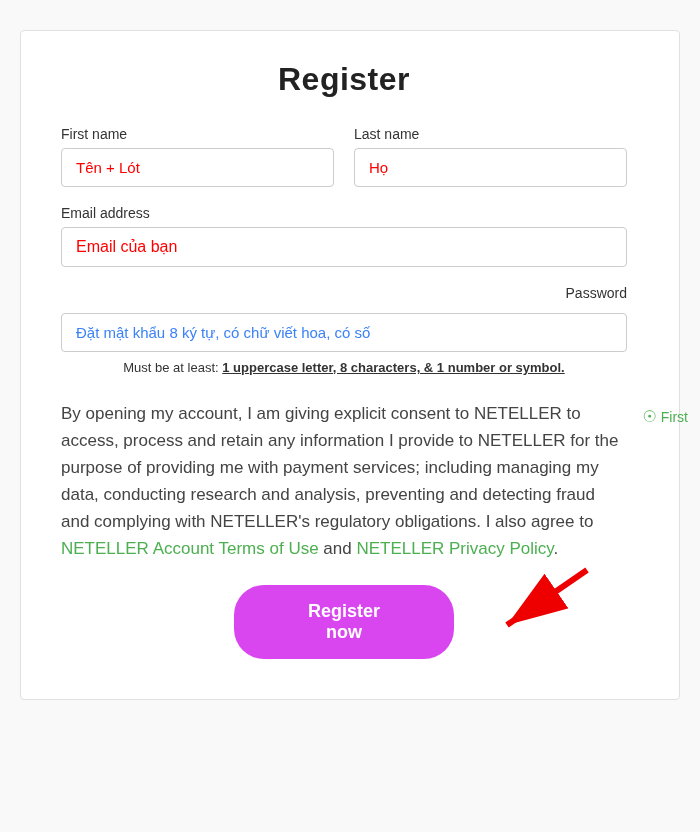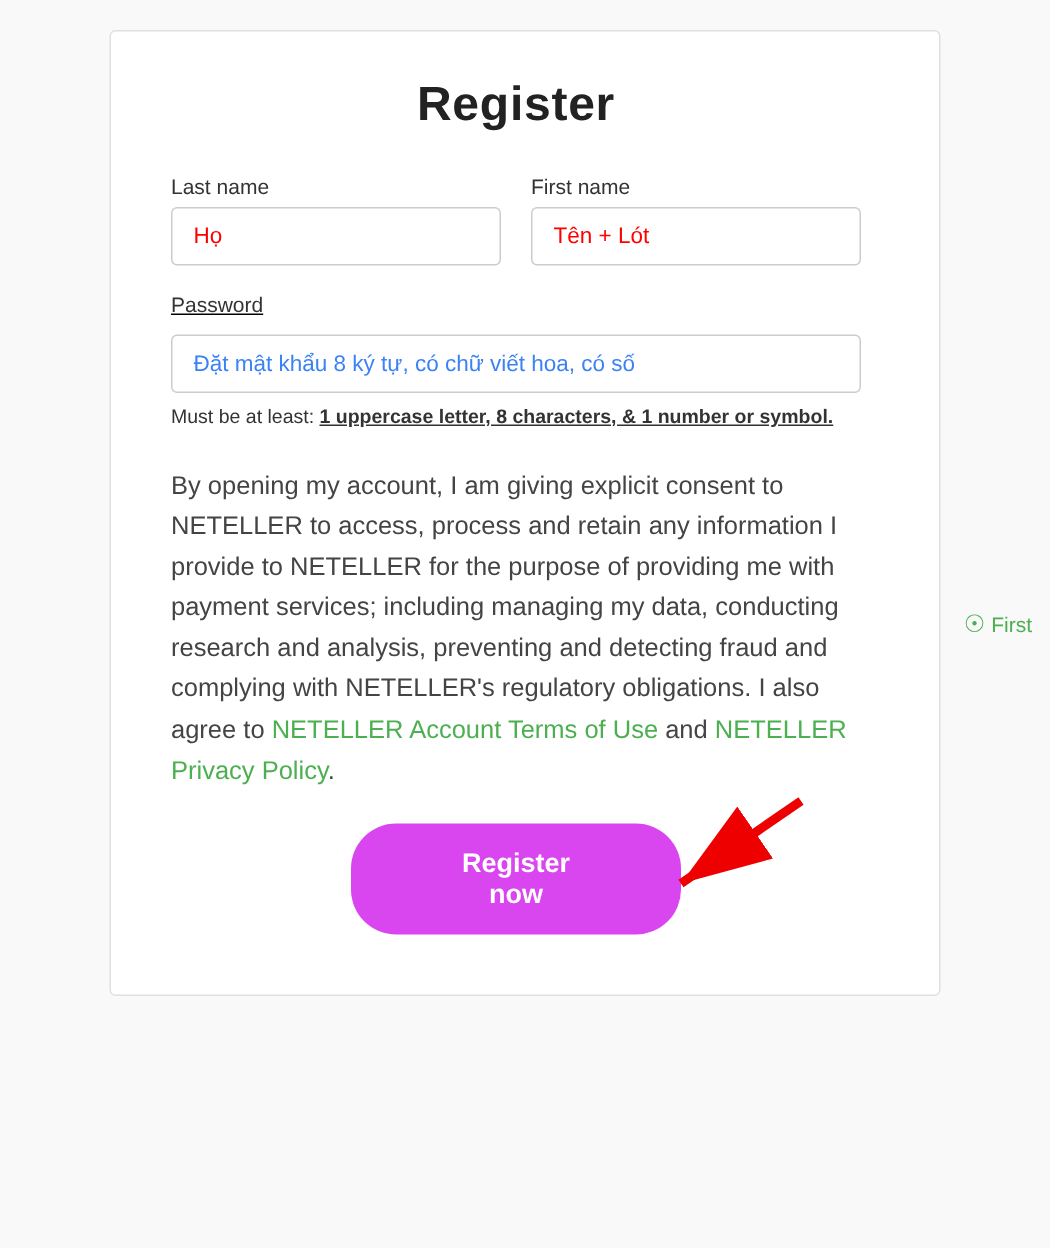--- a/index.html
+++ b/index.html
@@ -11,22 +11,23 @@
       justify-content: center;
       align-items: flex-start;
       min-height: 832px;
       padding: 20px;
     }
 
     .card {
       background: #ffffff;
       border: 1px solid #e0e0e0;
       border-radius: 4px;
-      width: 554px;
+      width: 660px;
       padding: 30px 52px 40px 40px;
+      margin-top: 10px;
     }
 
     .page-title {
       text-align: center;
       font-size: 32px;
       font-weight: 900;
       color: #222;
       margin-bottom: 28px;
       letter-spacing: 0.5px;
     }
@@ -108,31 +109,31 @@
     .eye-icon {
       font-size: 16px;
     }
 
     .password-section {
       margin-bottom: 8px;
     }
 
     .password-label-row {
       display: flex;
-      justify-content: flex-start;
+      justify-content: flex-end;
       align-items: center;
       margin-bottom: 6px;
-      text-decoration: underline;
     }
 
     .must-be {
       font-size: 13px;
       color: #333;
       margin-top: 6px;
       line-height: 1.5;
+      text-align: center;
     }
 
     .must-be strong {
       font-weight: bold;
       text-decoration: underline;
     }
 
     .consent-text {
       font-size: 17px;
       color: #444;
@@ -184,30 +185,36 @@
     }
   </style>
 </head>
 <body>
 
 <div class="card">
 
   <h1 class="page-title">Register</h1>
 
   <div class="row-two-col">
+    <div class="field-group firstname-field">
+      <label>First name</label>
+      <input type="text" value="Tên + Lót" placeholder="First name" style="">
+    </div>
     <div class="field-group lastname-field">
       <label>Last name</label>
       <input type="text" value="Họ" placeholder="Last name" style="">
     </div>
-    <div class="field-group firstname-field">
-      <label>First name</label>
-      <input type="text" value="Tên + Lót" placeholder="First name" style="">
-    </div>
-  </div>
-
+  </div>
+
+  <div class="email-section field-group">
+    <label>Email address</label>
+    <div class="email-field">
+      <input type="email" value="Email của bạn" style="color: red; font-size: 16px;" placeholder="email@example.org">
+    </div>
+  </div>
 
   <div class="password-section">
     <div class="password-label-row">
       <label>Password</label>
       <div class="show-toggle">
         <span class="eye-icon">☉</span>
         <span>First</span>
       </div>
     </div>
     <div class="password-wrapper">

